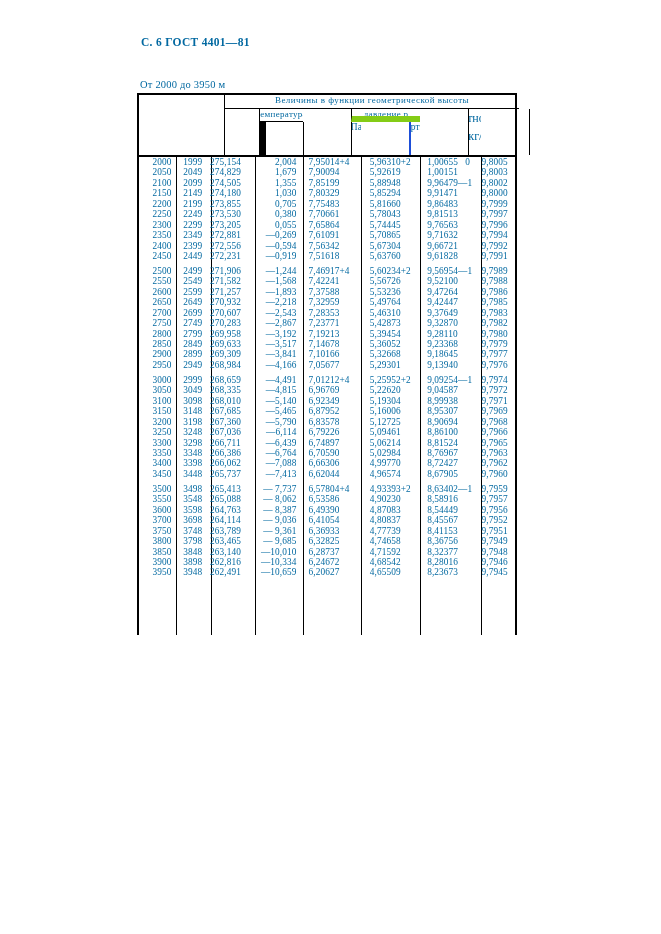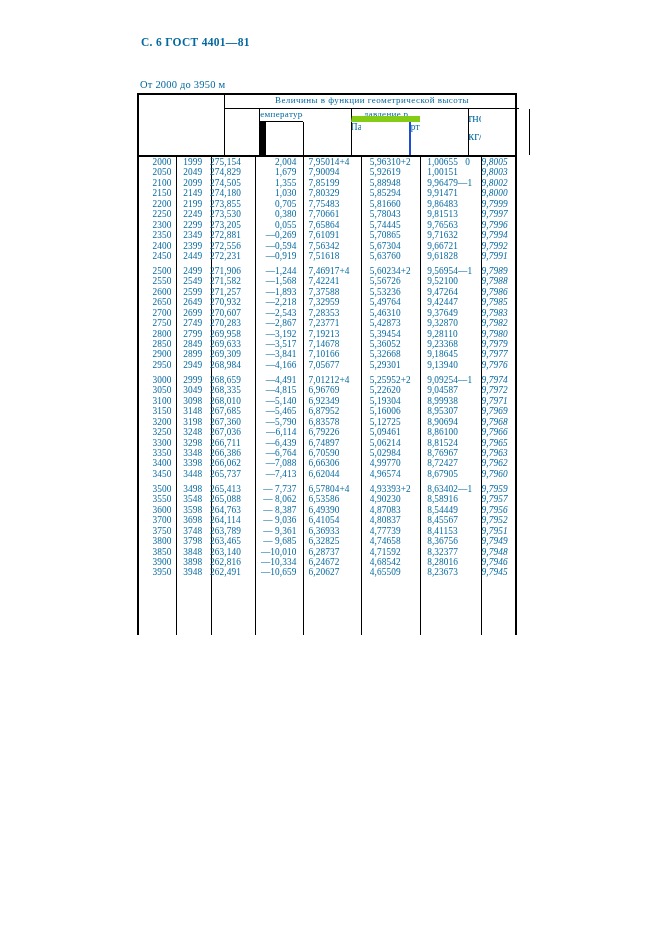--- a/index.html
+++ b/index.html
@@ -74,21 +74,21 @@
     box-sizing:border-box; font-size:9.3px; line-height:10.45px;
     white-space:pre; letter-spacing:0.1px;
   }
   .c0{width:37px; text-align:right; padding-right:4px;}
   .c1{width:35px; text-align:center;}
   .c2{width:44px; text-align:right; padding-right:16px;}
   .c3{width:48px; text-align:right; padding-right:5px;}
   .c4{width:58px; padding-left:7px;}
   .c5{width:59px; padding-left:11px;}
   .c6{width:61px; padding-left:10px;}
-  .c7{width:38px; padding-left:4px;font-style:italic;}
+  .c7{width:38px; padding-left:4px;}
 </style>
 </head>
 <body>
 
 <div class="page">
 
   <div class="doc-header">С. 6 ГОСТ 4401—81</div>
 
   <div class="range-caption">От 2000 до 3950 м</div>
 

